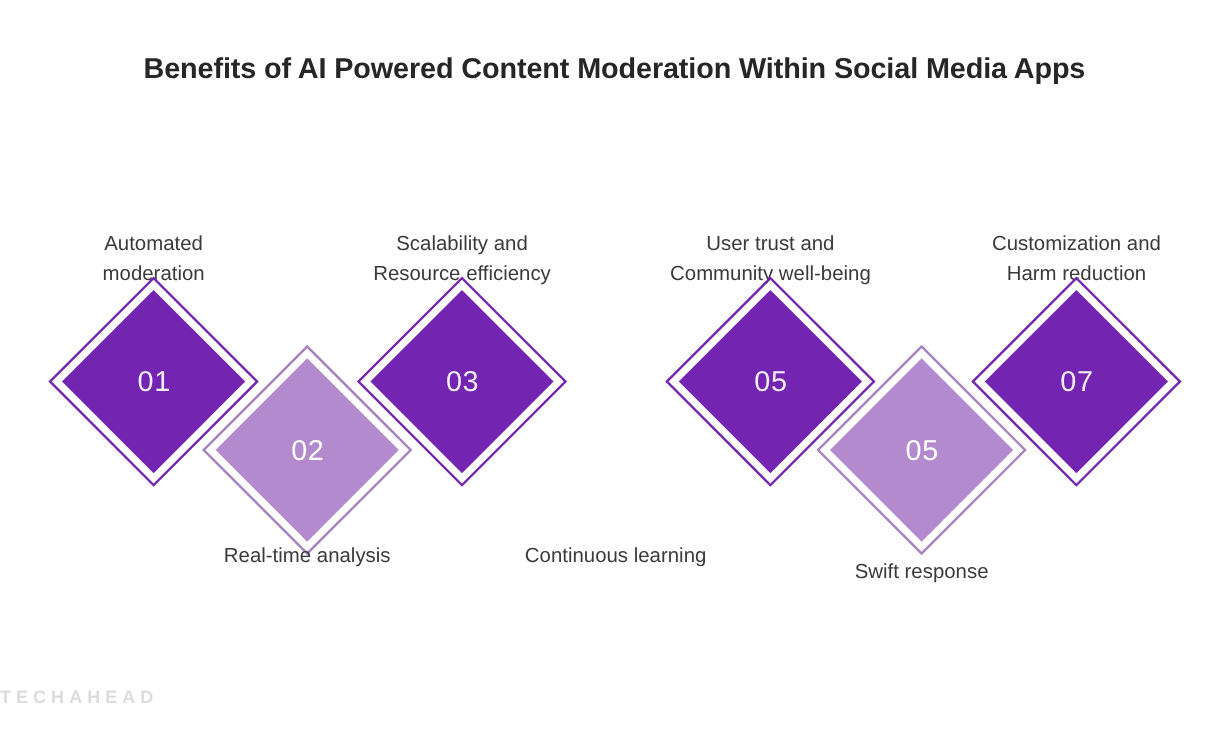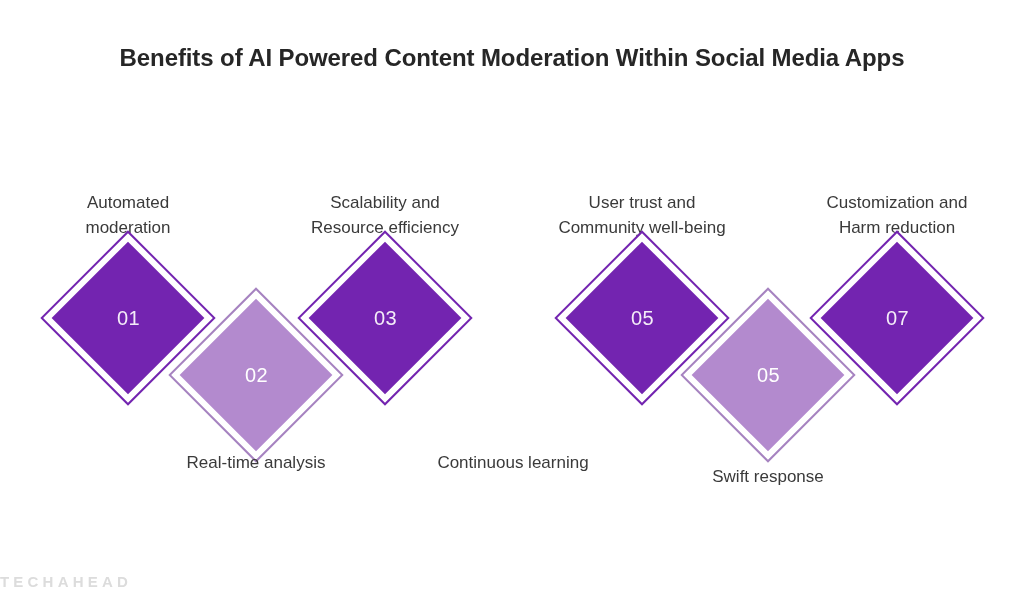--- a/index.html
+++ b/index.html
@@ -64,21 +64,21 @@
 
   .node .num {
     position: absolute;
     left: 0;
     top: 0;
     width: 124px;
     height: 124px;
     display: flex;
     align-items: center;
     justify-content: center;
-    font-size: 20px;
+    font-size: 24px;
     font-weight: 400;
     color: #f4ecf8;
     letter-spacing: 0.5px;
     padding-left: 1px;
     padding-top: 1px;
   }
 
   
   .node.dark .ring { border-color: #7324b0; }
   .node.dark .core { background: #7324b0; }

